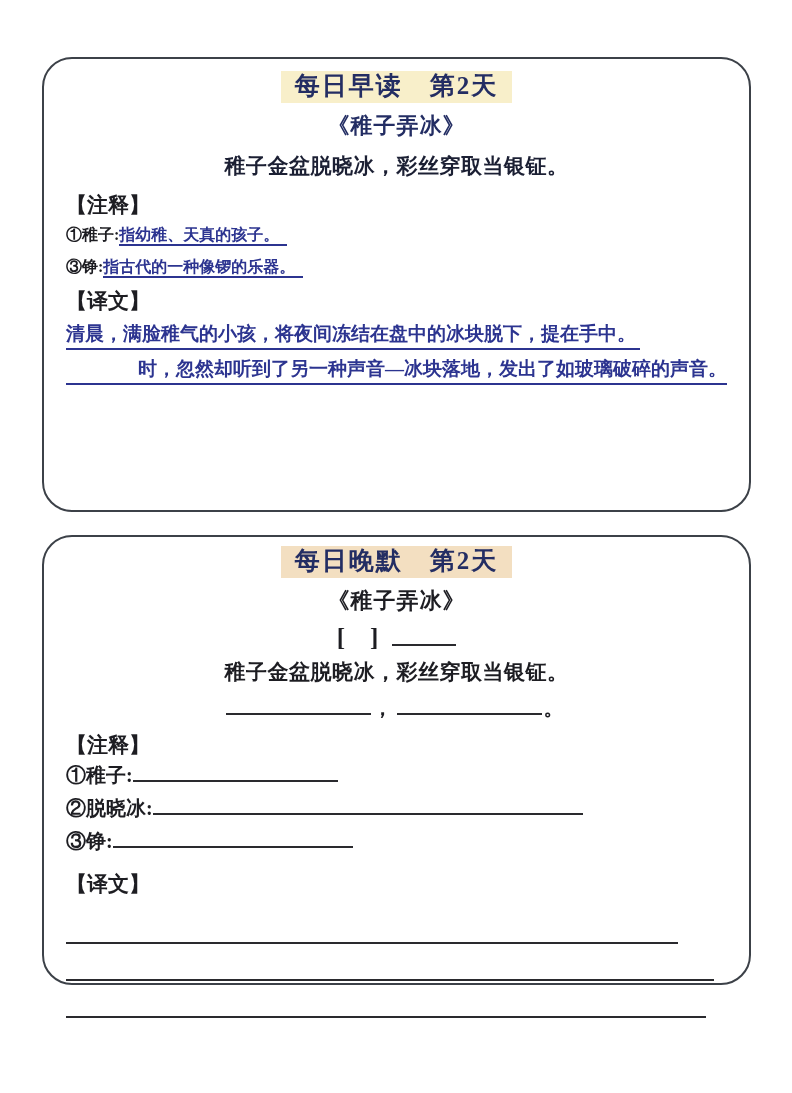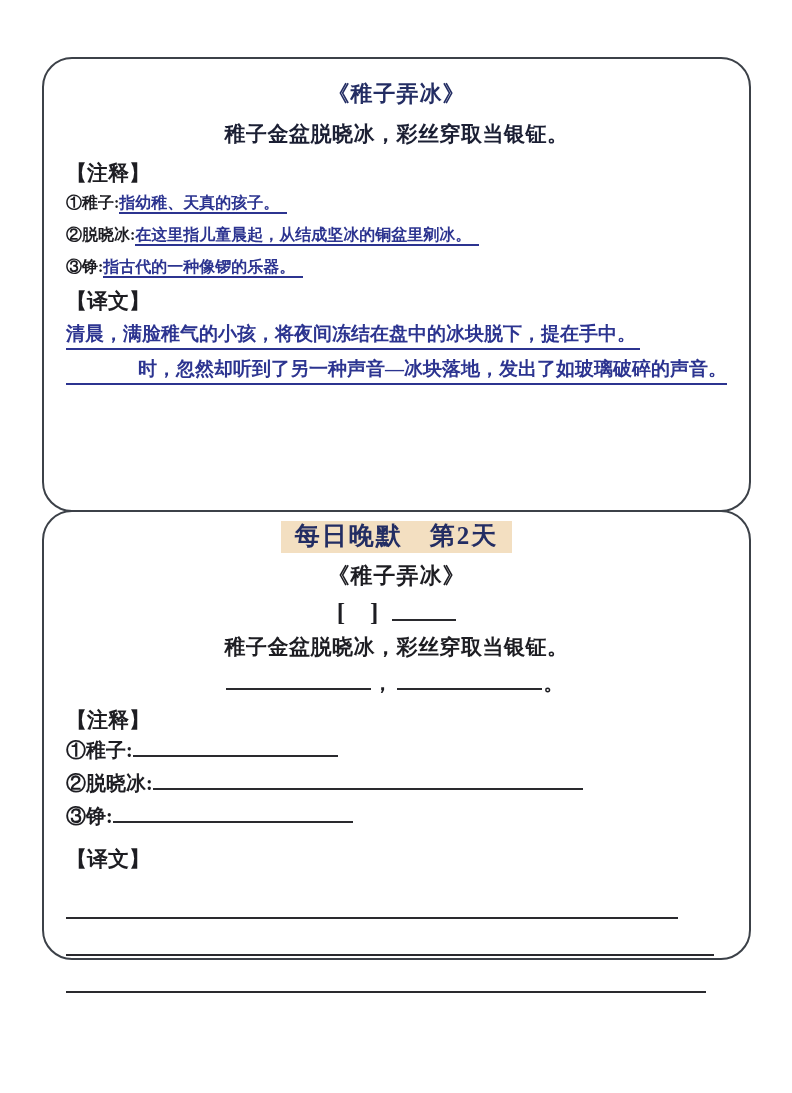--- a/index.html
+++ b/index.html
@@ -11,21 +11,21 @@
     width:792px;height:1093px;background:#ffffff;
     font-family:"Liberation Serif","DejaVu Serif",serif;
     font-weight:bold;overflow:hidden;position:relative;
   }
   .card{
     position:absolute;left:42px;width:709px;box-sizing:border-box;
     background:#ffffff;border:2.5px solid var(--card-border);
     border-radius:30px;padding:12px 22px 0;
   }
   .card-morning{top:57px;height:455px;}
-  .card-evening{top:510px;height:450px;padding-top:9px;}
+  .card-evening{top:535px;height:450px;padding-top:9px;}
   .center{text-align:center;}
   .badge{
     display:inline-block;font-size:25px;letter-spacing:2px;
     padding:1px 14px 3px;color:var(--navy);line-height:28px;
   }
   .badge-m{background:var(--badge-m);}
   .badge-e{background:var(--badge-e);}
   .poem-title{font-size:22px;margin:8px 0 0;text-align:center;letter-spacing:1px;}
   .navy{color:var(--navy);}
   .dark{color:var(--dark);}
@@ -60,30 +60,30 @@
   .blank.w-note3{width:240px;}
   .trans-blank{display:block;border-bottom:2.5px solid #2a2a2e;height:0;}
   .trans-blank.b1{margin-top:44px;width:612px;}
   .trans-blank.b2{margin-top:35px;width:648px;}
   .trans-blank.b3{margin-top:35px;width:640px;}
 </style>
 </head>
 <body>
 
 <section class="card card-morning">
+  <div class="center">
+    <span class="badge badge-m">每日早读　第2天</span>
+  </div>
   <div class="poem-title navy">《稚子弄冰》</div>
   <div class="poem-line dark">稚子金盆脱晓冰，彩丝穿取当银钲。</div>
 
   <div class="section-header black">【注释】</div>
 
   <div class="note-row">
     <span class="black">①稚子:</span><span class="blue u note-def">指幼稚、天真的孩子。</span>
-  </div>
-  <div class="note-row">
-    <span class="black">②脱晓冰:</span><span class="blue u note-def">在这里指儿童晨起，从结成坚冰的铜盆里剜冰。</span>
   </div>
   <div class="note-row">
     <span class="black">③铮:</span><span class="blue u note-def">指古代的一种像锣的乐器。</span>
   </div>
 
   <div class="section-header tight black">【译文】</div>
 
   <span class="trans-line fit blue">清晨，满脸稚气的小孩，将夜间冻结在盘中的冰块脱下，提在手中。</span>
   <span class="trans-line blue">时，忽然却听到了另一种声音—冰块落地，发出了如玻璃破碎的声音。</span>
 </section>

